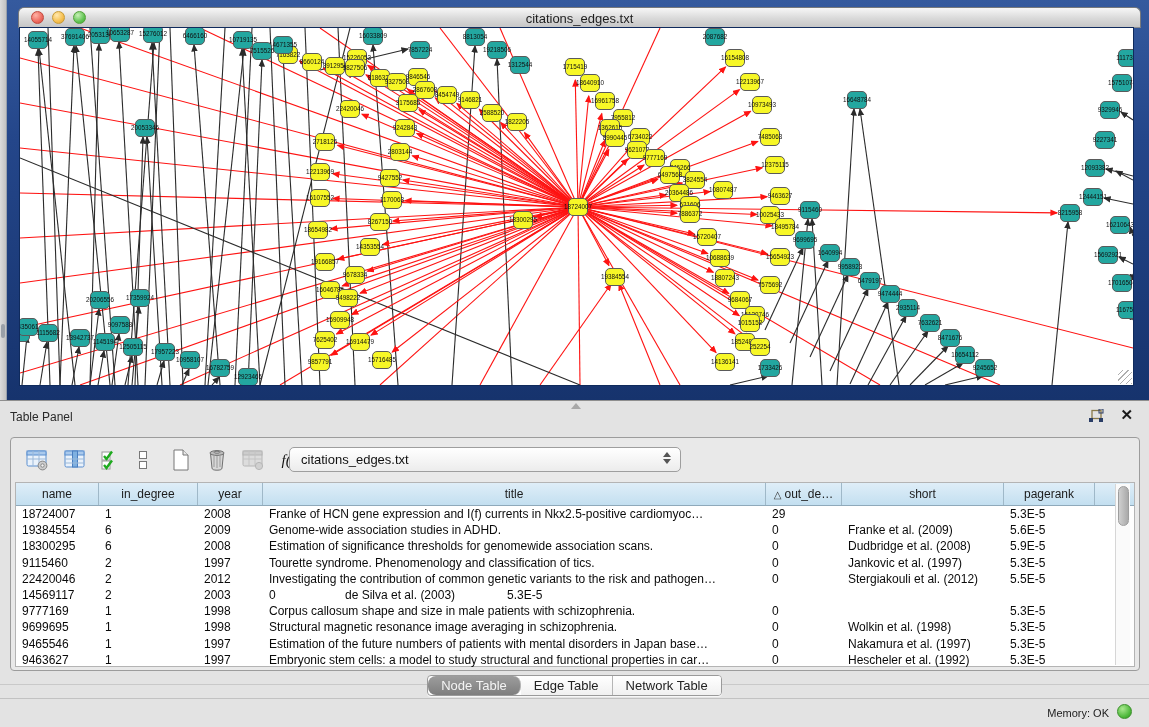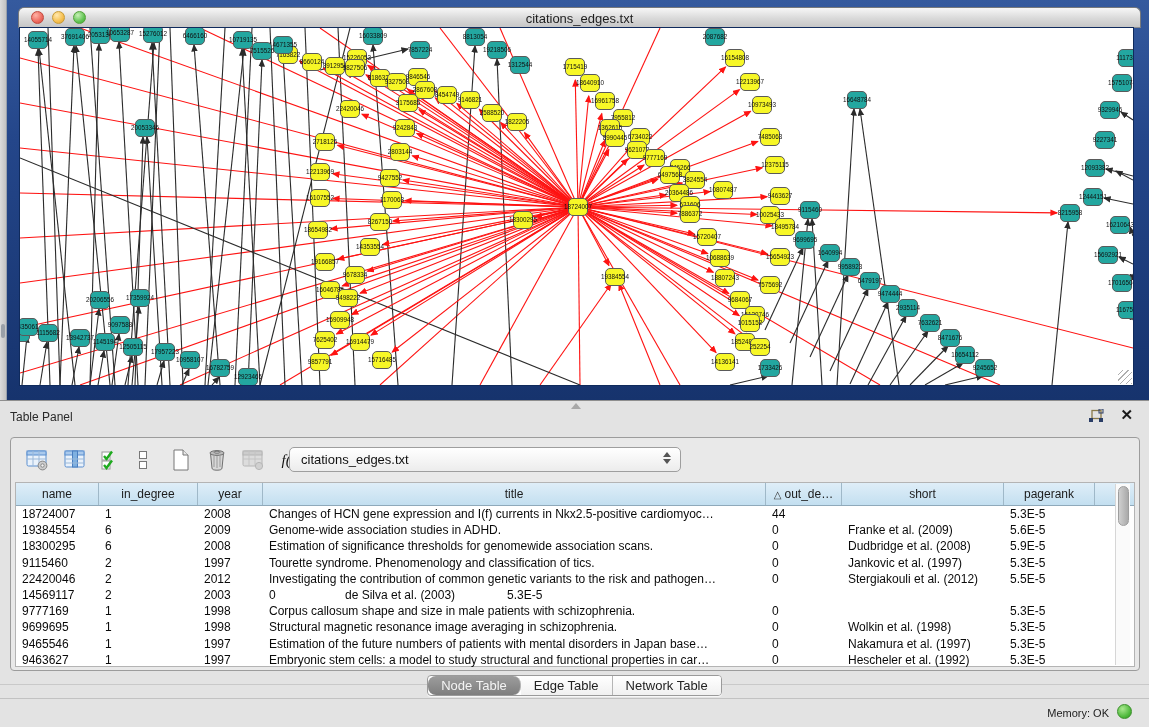--- a/index.html
+++ b/index.html
@@ -856,22 +856,22 @@
           <div class="th" style="width: 503px;"><span>title</span></div>
           <div class="th" style="width: 76px;"><span class="sort-tri">△</span><span>out_de…</span></div>
           <div class="th" style="width: 162px;"><span>short</span></div>
           <div class="th" style="width: 91px;"><span>pagerank</span></div>
         </div>
       <div class="tbody" id="table-body">
           <div class="tr">
             <div class="td" style="width: 83px;">18724007</div>
             <div class="td" style="width: 99px;">1</div>
             <div class="td" style="width: 65px;">2008</div>
-            <div class="td" style="width: 503px;">Changes of HCN gene expression and I(f) currents in Nkx2.5-positive cardiomyoc…</div>
-            <div class="td" style="width: 76px;">44</div>
+            <div class="td" style="width: 503px;">Franke of HCN gene expression and I(f) currents in Nkx2.5-positive cardiomyoc…</div>
+            <div class="td" style="width: 76px;">29</div>
             <div class="td" style="width: 162px; margin-top: 28px;">Yano et al. (2008)</div>
             <div class="td" style="width: 91px;">5.3E-5</div>
           </div>
           <div class="tr">
             <div class="td" style="width: 83px;">19384554</div>
             <div class="td" style="width: 99px;">6</div>
             <div class="td" style="width: 65px;">2009</div>
             <div class="td" style="width: 503px;">Genome-wide association studies in ADHD.</div>
             <div class="td" style="width: 76px;">0</div>
             <div class="td" style="width: 162px;">Franke et al. (2009)</div>

